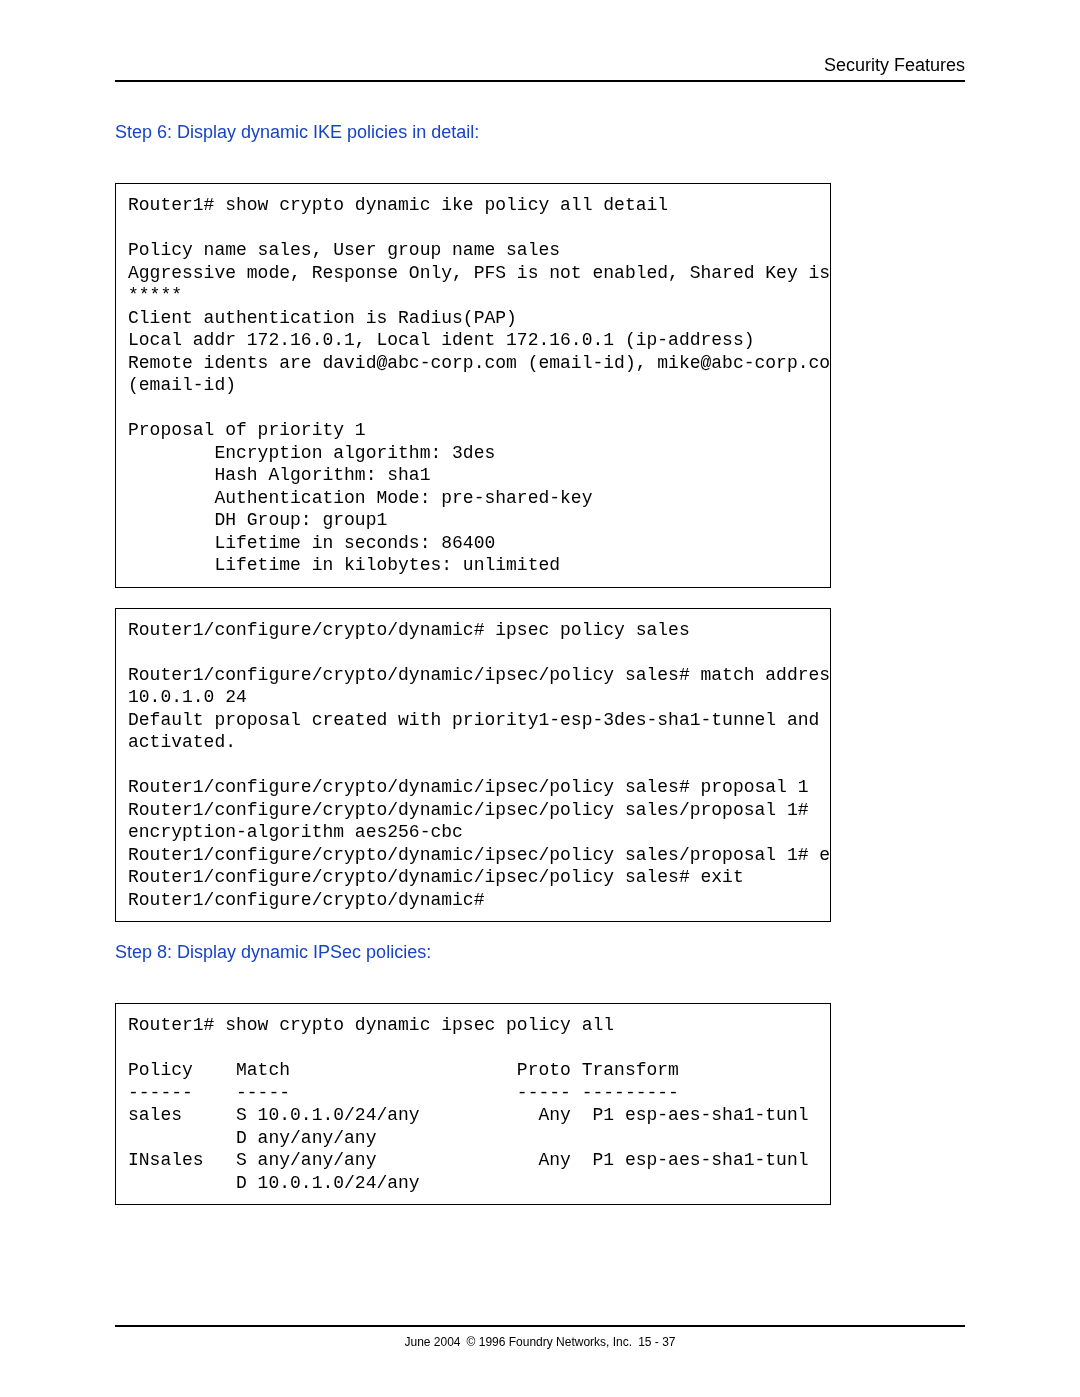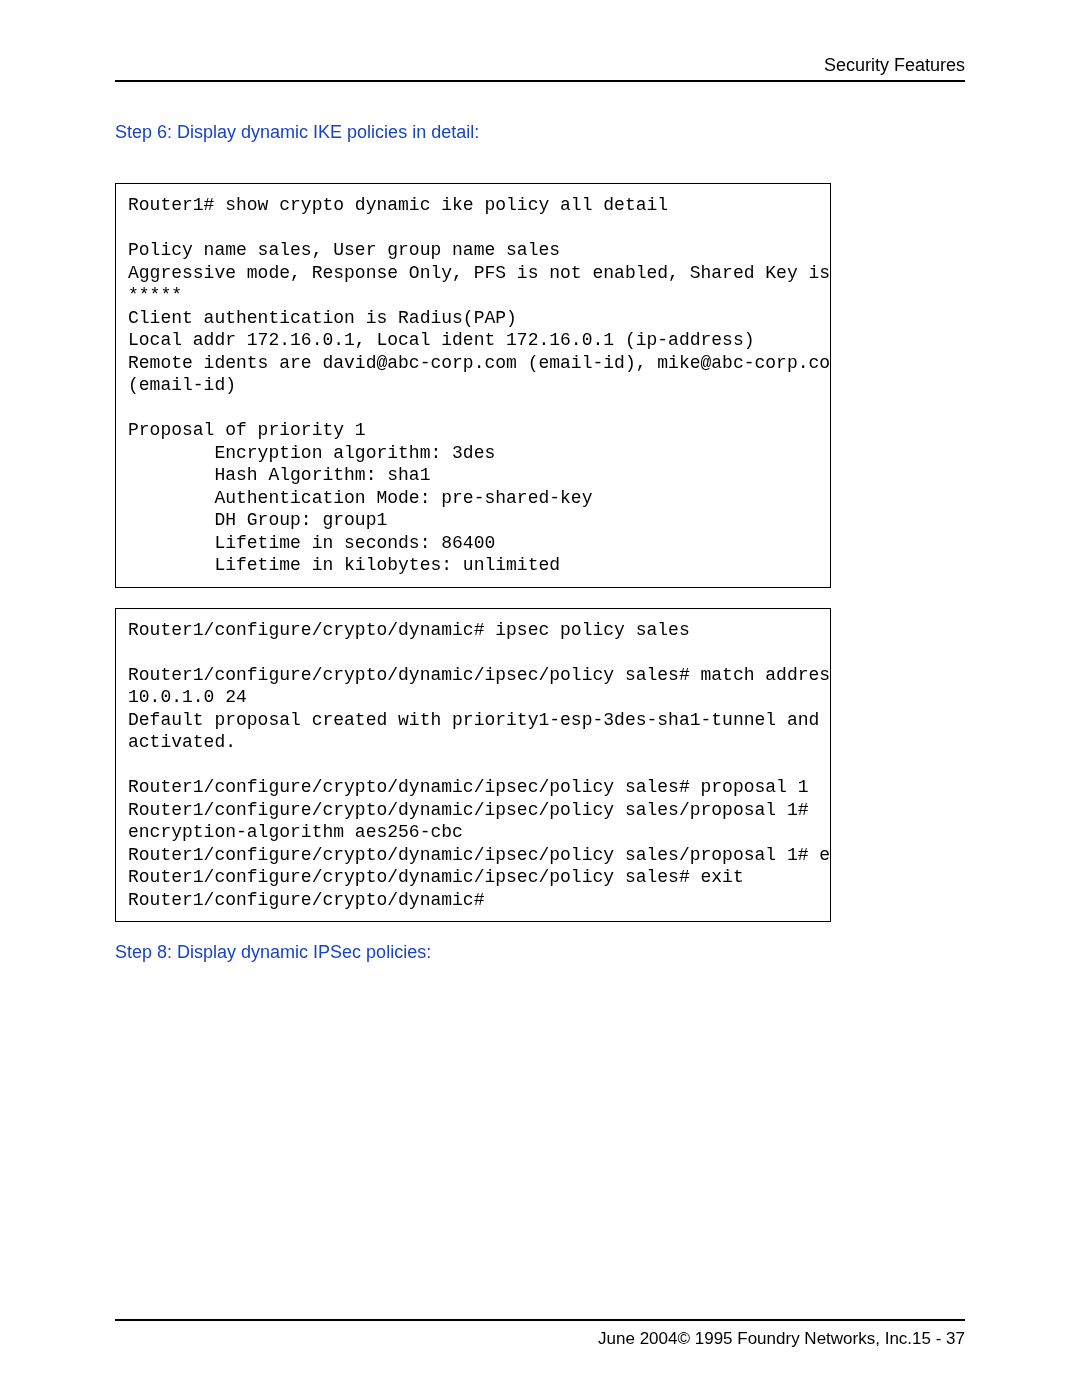--- a/index.html
+++ b/index.html
@@ -54,22 +54,23 @@
     right: 115px;
     bottom: 48px;
   }
   .hr-bottom {
     border: none;
     border-top: 2px solid #000;
     margin: 0 0 8px 0;
   }
   .footer-row {
     display: flex;
-    justify-content: flex-end;
-    font-size: 17px;
+    justify-content: center;
+    font-size: 12px;
+    gap: 6px;
   }
 </style>
 </head>
 <body>
 
 <div class="page">
 
   <div class="top-header">Security Features</div>
   <hr class="hr-top">
 
@@ -100,23 +101,31 @@
 activated.
 
 Router1/configure/crypto/dynamic/ipsec/policy sales# proposal 1
 Router1/configure/crypto/dynamic/ipsec/policy sales/proposal 1# 
 encryption-algorithm aes256-cbc
 Router1/configure/crypto/dynamic/ipsec/policy sales/proposal 1# exit
 Router1/configure/crypto/dynamic/ipsec/policy sales# exit
 Router1/configure/crypto/dynamic#</div>
 
   <div class="step-heading tight">Step 8: Display dynamic IPSec policies:</div>
+  <div class="code-box">Router1# show crypto dynamic ipsec policy all
+
+Policy    Match                     Proto Transform
+------    -----                     ----- ---------
+sales     S 10.0.1.0/24/any           Any  P1 esp-aes-sha1-tunl
+          D any/any/any
+INsales   S any/any/any               Any  P1 esp-aes-sha1-tunl
+          D 10.0.1.0/24/any</div>
 
   <div class="footer">
     <hr class="hr-bottom">
     <div class="footer-row">
       <span>June 2004</span>
-      <span>© 1995 Foundry Networks, Inc.</span>
+      <span>© 1996 Foundry Networks, Inc.</span>
       <span>15 - 37</span>
     </div>
   </div>
 
 </div>
 
 </body></html>

